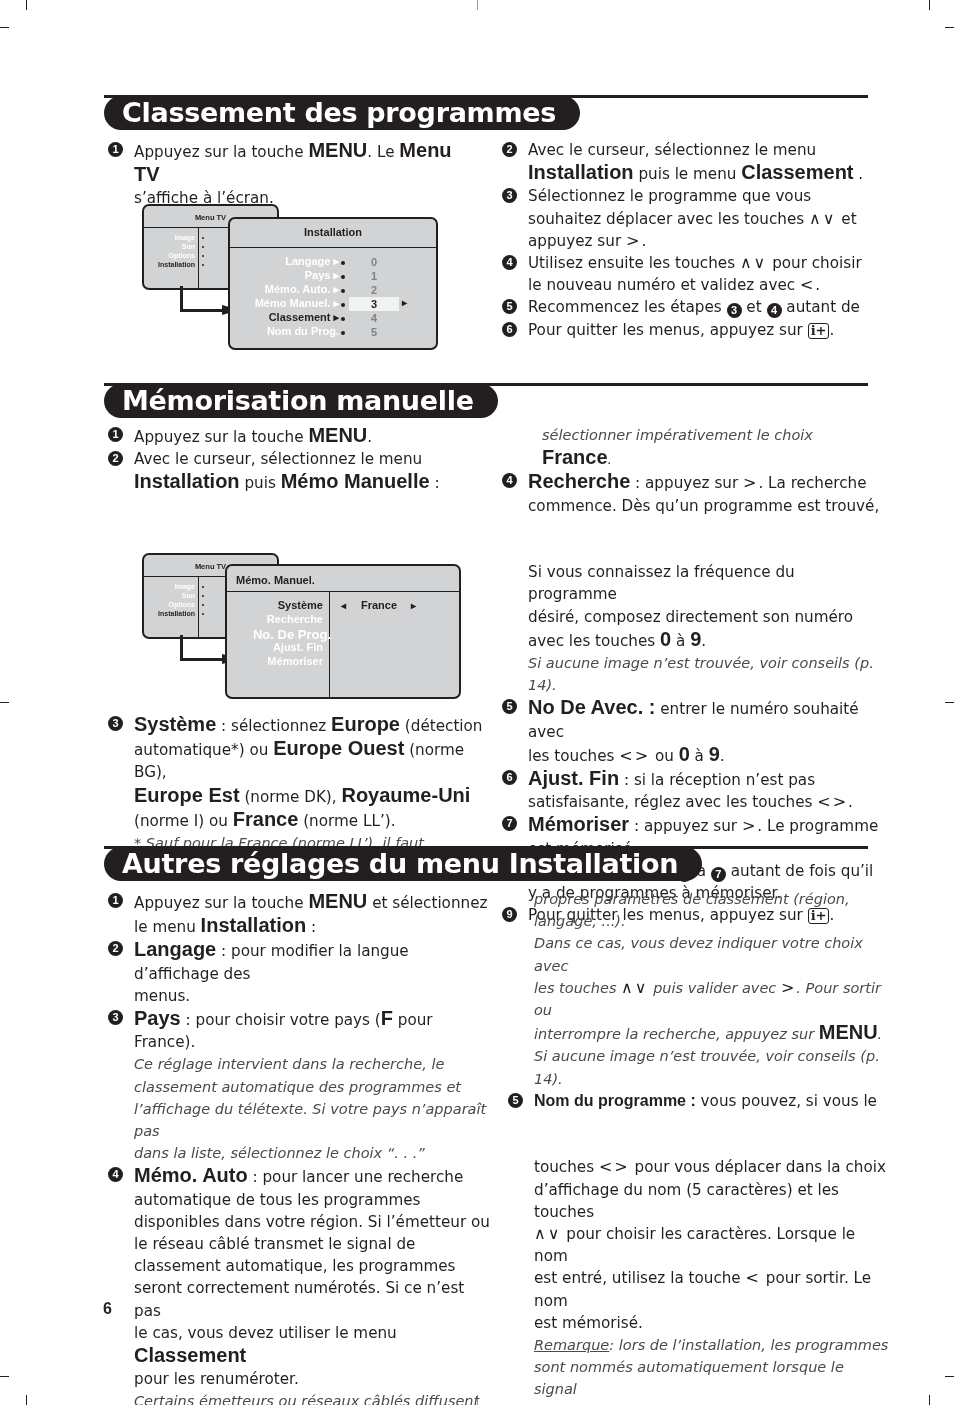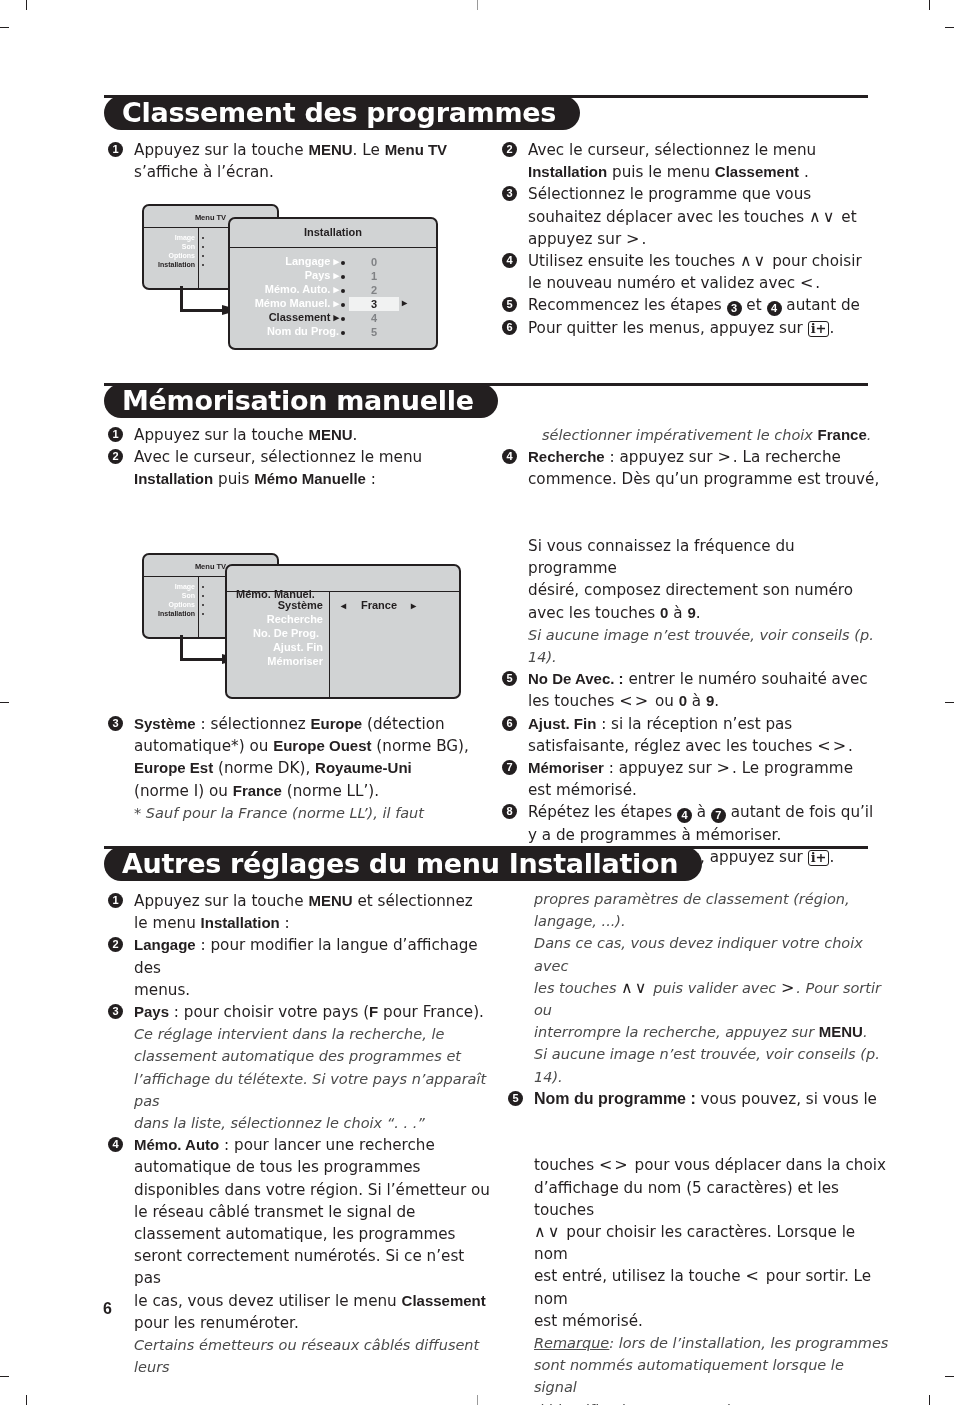--- a/index.html
+++ b/index.html
@@ -32,21 +32,21 @@
     font-family: "Liberation Sans", sans-serif; font-weight: bold;
     font-size: 11px; line-height: 15px; text-align: center;
   }
   .inl-num {
     display: inline-block; width: 15px; height: 15px; border-radius: 50%;
     background: #231f20; color: #fff;
     font-family: "Liberation Sans", sans-serif; font-weight: bold;
     font-size: 11px; line-height: 15px; text-align: center; vertical-align: -2px;
   }
   .indent { padding-left: 28px; }
-  b, .kw { font-family: "Liberation Sans", sans-serif; font-weight: bold; font-size: 15px; }
+  b, .kw { font-family: "Liberation Sans", sans-serif; font-weight: bold; font-size: 20px; }
   .note { font-style: italic; color: #4a4a4a; font-size: 14.5px; }
   .u { text-decoration: underline; }
   .keyglyph { font-family: "DejaVu Sans", sans-serif; font-size: 16px; letter-spacing: 2px; }
   .ibtn {
     display: inline-block; border: 1.5px solid #231f20; border-radius: 3px;
     font-family: "DejaVu Serif", serif; font-weight: bold; font-size: 13px;
     line-height: 14px; padding: 0 2px; vertical-align: 0px;
   }
 
   
@@ -201,26 +201,26 @@
     <div class="dot" style="left:58px;top:31px;width:2px;height:2px;"></div>
     <div class="dot" style="left:58px;top:40px;width:2px;height:2px;"></div>
     <div class="dot" style="left:58px;top:49px;width:2px;height:2px;"></div>
     <div class="dot" style="left:58px;top:58px;width:2px;height:2px;"></div>
   </div>
   <div class="arrow-stem" style="left:38px;top:82px;width:3px;height:26px;"></div>
   <div class="arrow-stem" style="left:38px;top:105px;width:46px;height:3px;"></div>
   <div class="arrow-head" style="left:80px;top:101px;"></div>
 
   <div class="tvbox" style="left:83px;top:11px;width:236px;height:135px;">
-    <div class="mi dark" style="left:9px;top:22px;font-size:11px;">Mémo. Manuel.</div>
+    <div class="mi dark" style="left:9px;top:8px;font-size:11px;">Mémo. Manuel.</div>
     <div class="hline" style="top:25px;"></div>
     <div class="vline" style="left:102px;top:25px;"></div>
     <div class="mi dark" style="right:136px;top:33px;font-size:11px;">Système</div>
     <div class="mi white" style="right:136px;top:47px;font-size:11px;">Recherche</div>
-    <div class="mi white" style="right:140px;top:61px;font-size:11px;margin-left:20px;">No. De Prog.</div>
+    <div class="mi white" style="right:128px;top:61px;font-size:13px;margin-left:20px;">No. De Prog.</div>
     <div class="mi white" style="right:136px;top:75px;font-size:11px;">Ajust. Fin</div>
     <div class="mi white" style="right:136px;top:89px;font-size:11px;">Mémoriser</div>
     <div class="mi dark" style="left:114px;top:34px;font-size:10px;">◂</div>
     <div class="mi dark" style="left:134px;top:33px;font-size:11px;">France</div>
     <div class="mi dark" style="left:184px;top:34px;font-size:10px;">▸</div>
   </div>
 </div>
 
 <div class="col" style="left:106px;top:713px;width:385px;">
   <p class="step">

